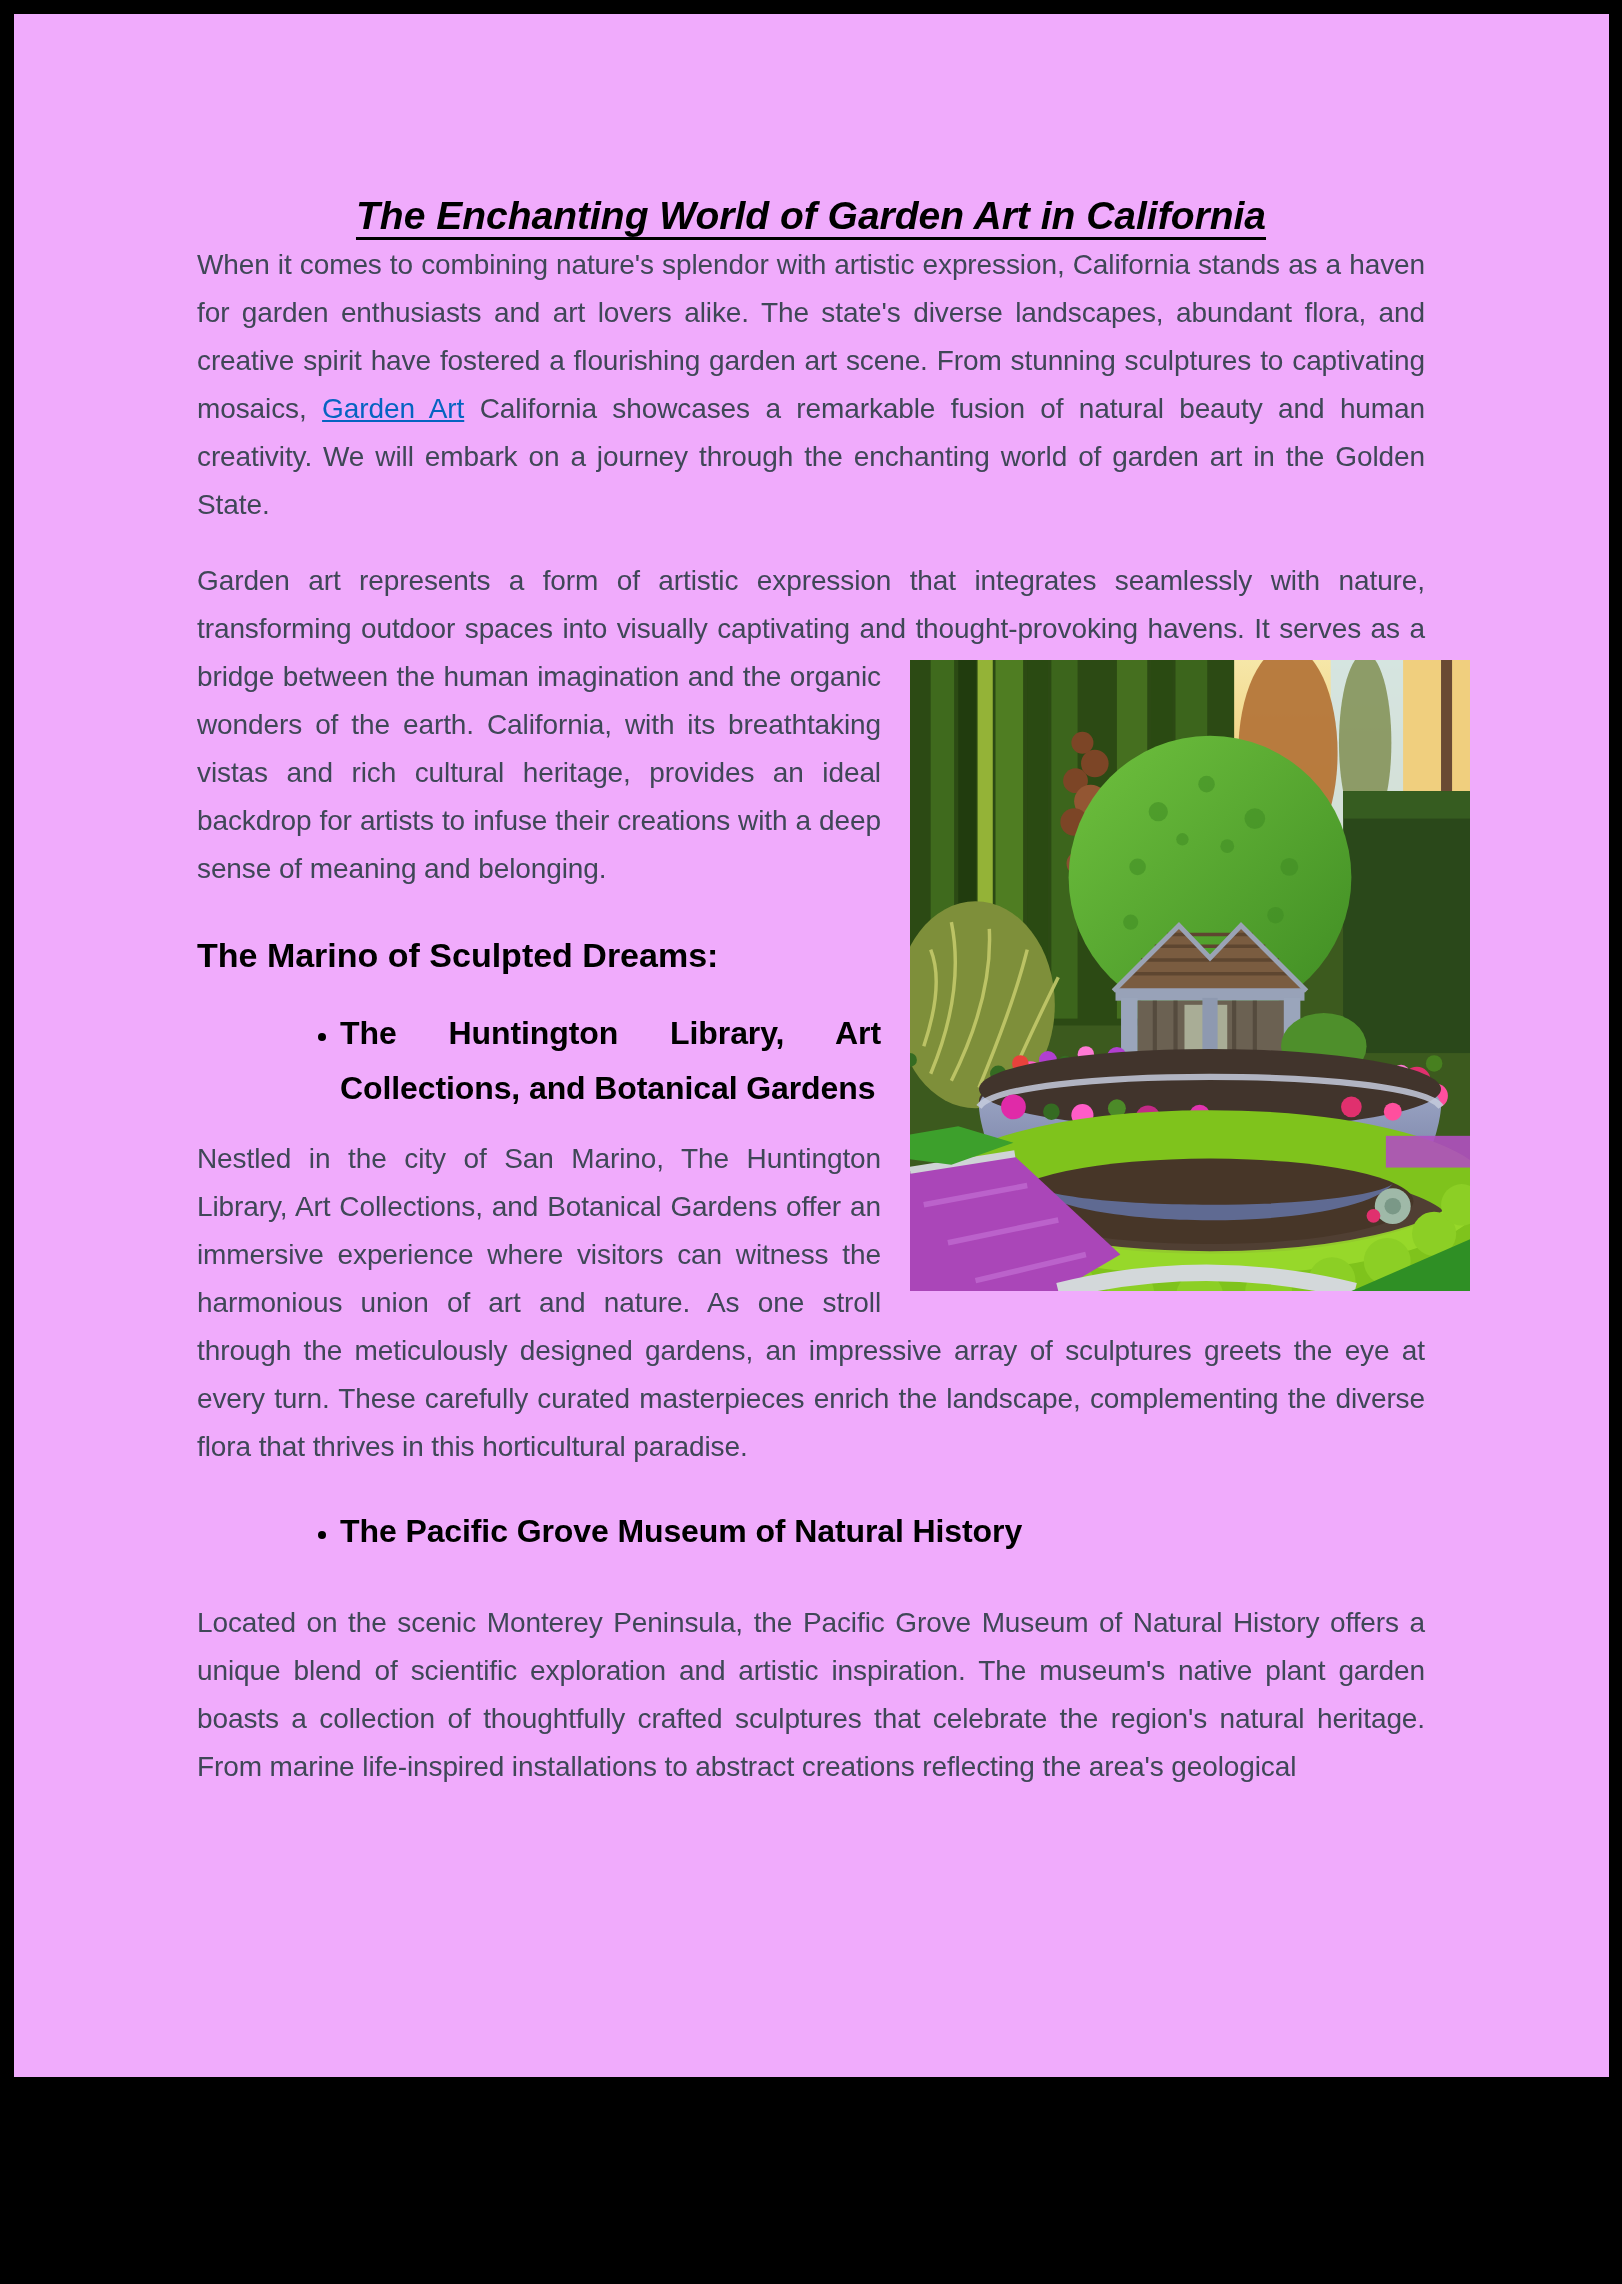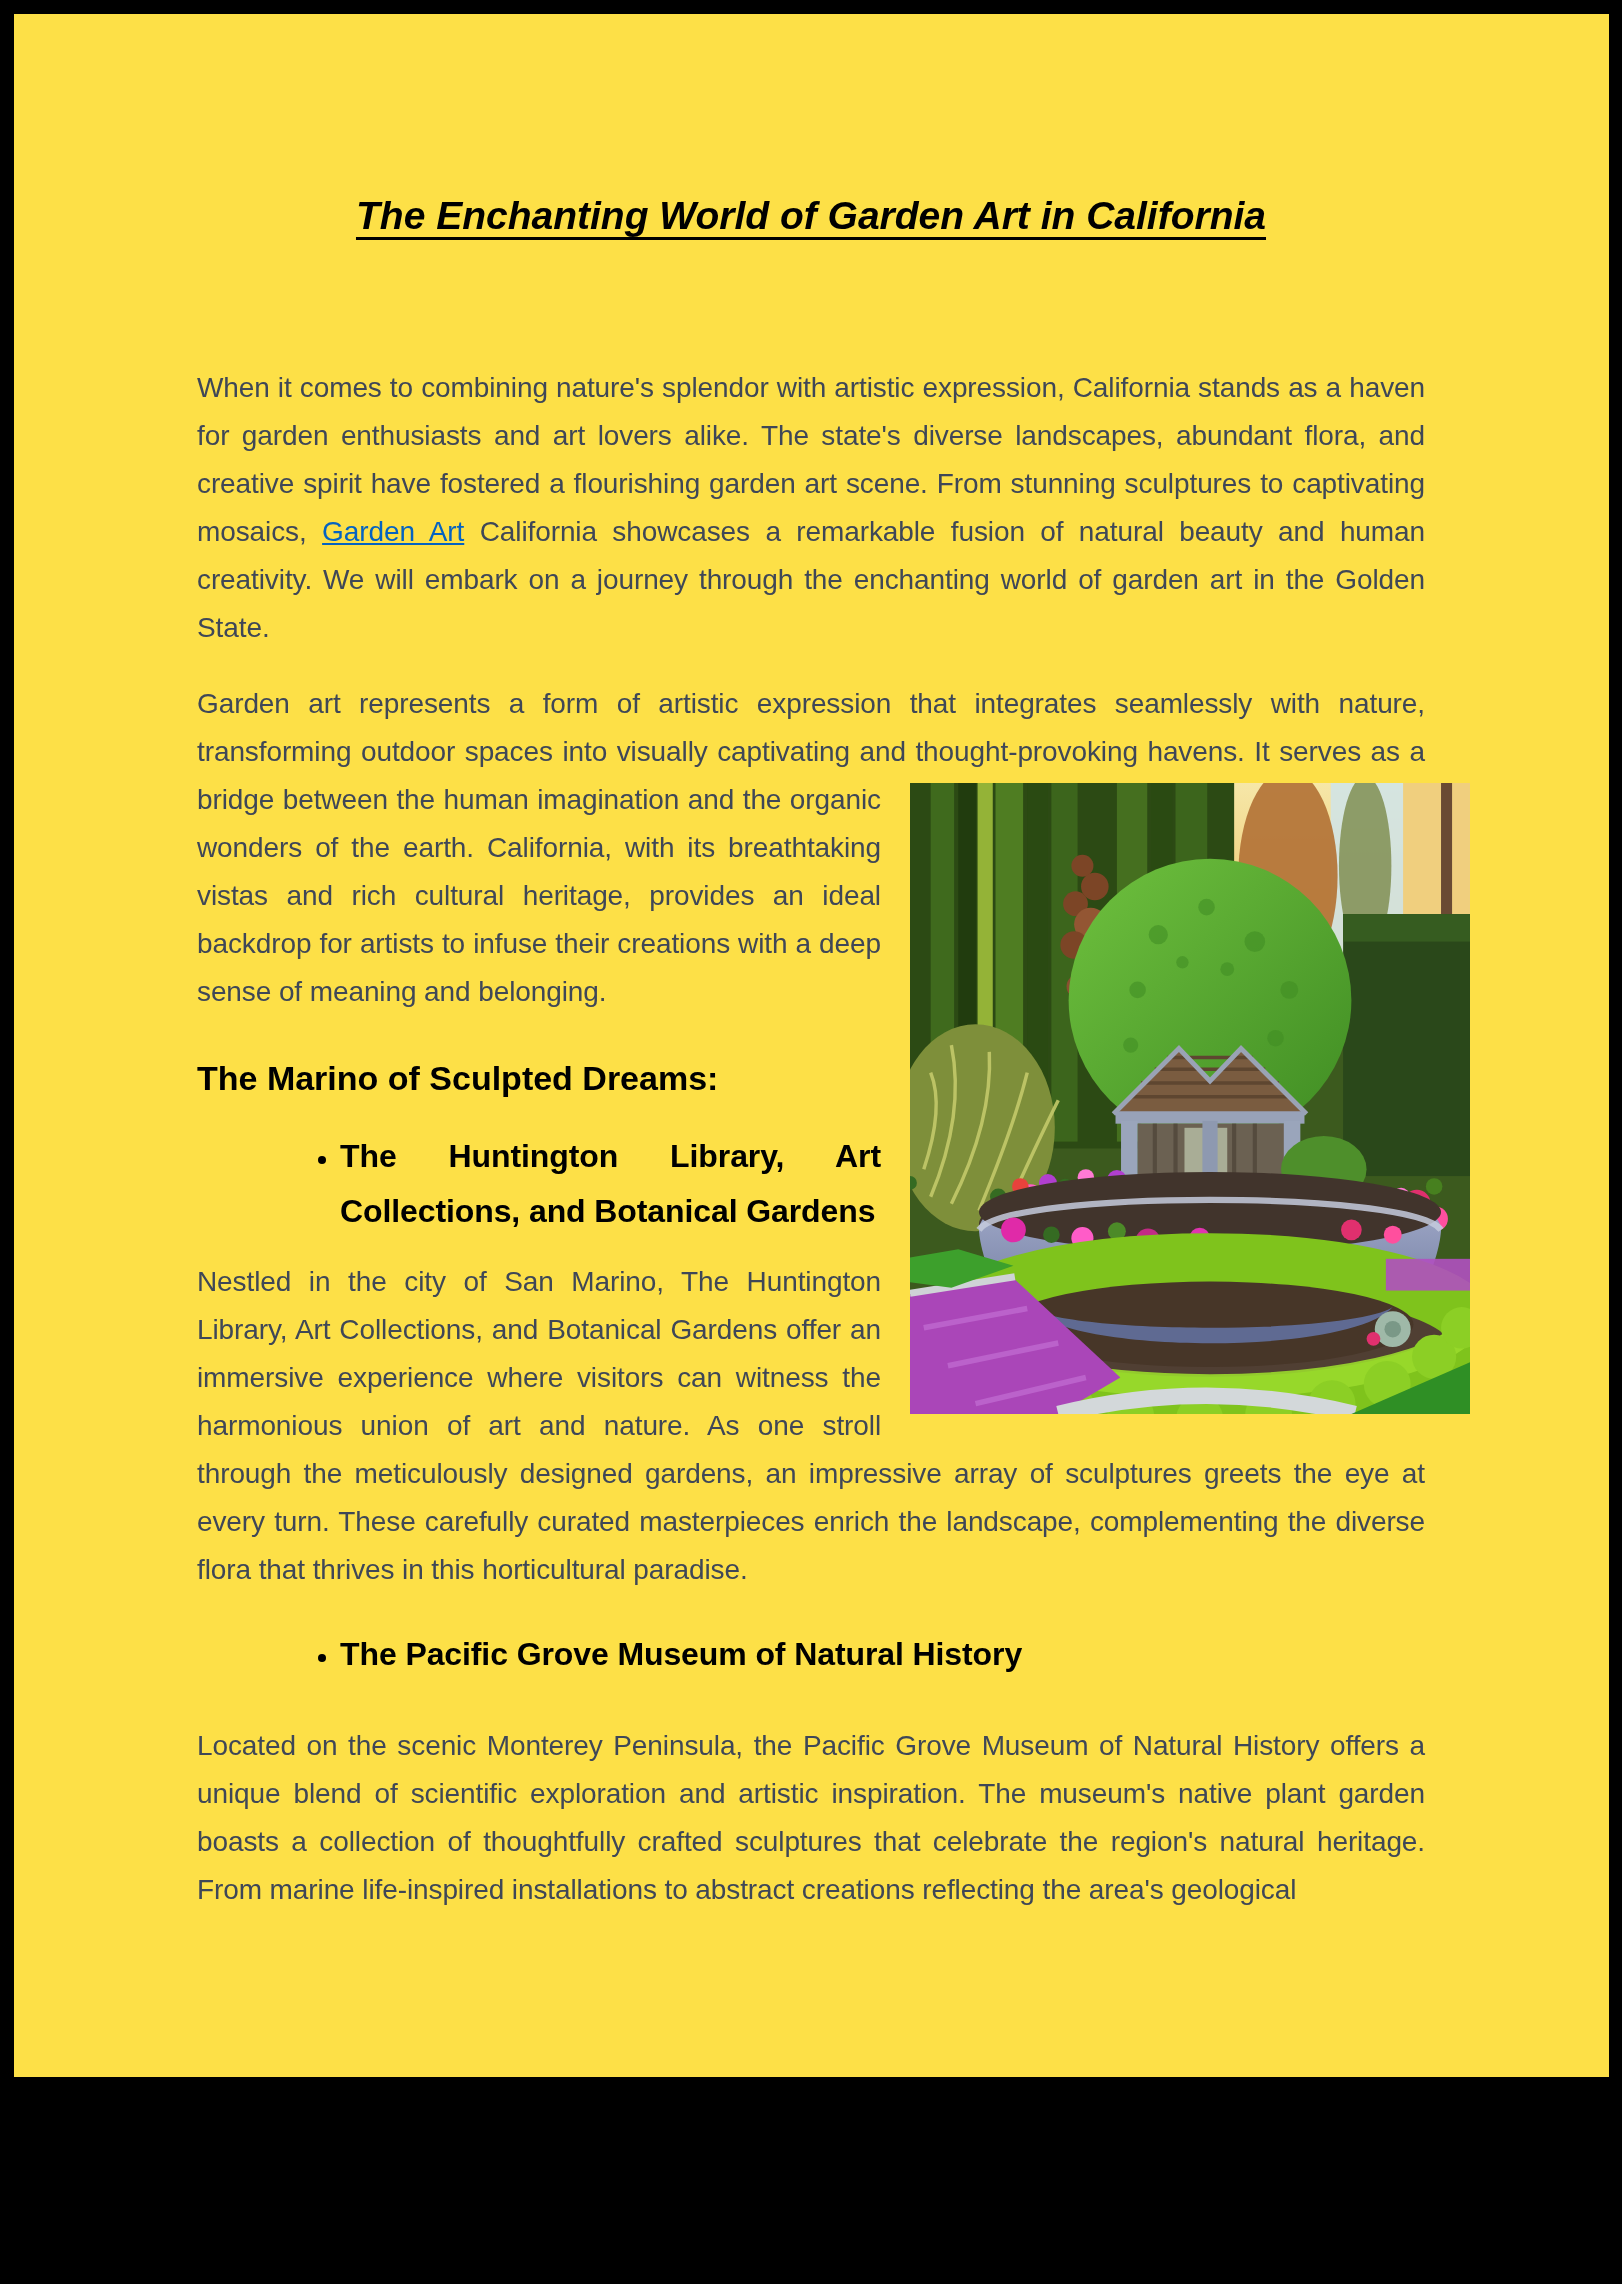--- a/index.html
+++ b/index.html
@@ -5,21 +5,21 @@
   html,body{margin:0;padding:0;}
   body{
     width:1622px;height:2284px;
     background:#000000;
     position:relative;
     font-family:"Liberation Sans", sans-serif;
   }
   .paper{
     position:absolute;left:14px;top:14px;
     width:1595px;height:2063px;
-    background:#fde047;
+    background:#f0abfc;
     box-sizing:border-box;
     padding:176px 184px 0 183px;
     overflow:hidden;
   }
   .doc-title{
     margin:0;
     text-align:center;
     font-size:39px;line-height:51px;
     font-weight:bold;font-style:italic;
     color:#000000;
@@ -27,21 +27,21 @@
     text-decoration-thickness:3.4px;
     text-underline-offset:8.3px;
   }
   .p{
     margin:0;
     font-size:28px;line-height:48px;
     letter-spacing:-0.1px;
     text-align:justify;
     color:#3f4757;
   }
-  .p1{margin-top:123px;}
+  .p1{}
   .h2{
     margin:0;
     font-size:34px;line-height:43px;
     font-weight:bold;color:#000000;
   }
   .h2-1{margin-top:18px;}
   .p2{margin-top:28px;}
   .h2-2{margin-top:41px;}
   .p3{margin-top:19.3px;}
   .p4{margin-top:40px;}

